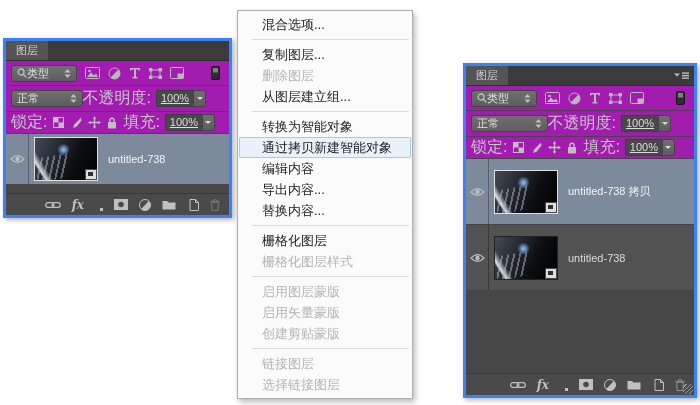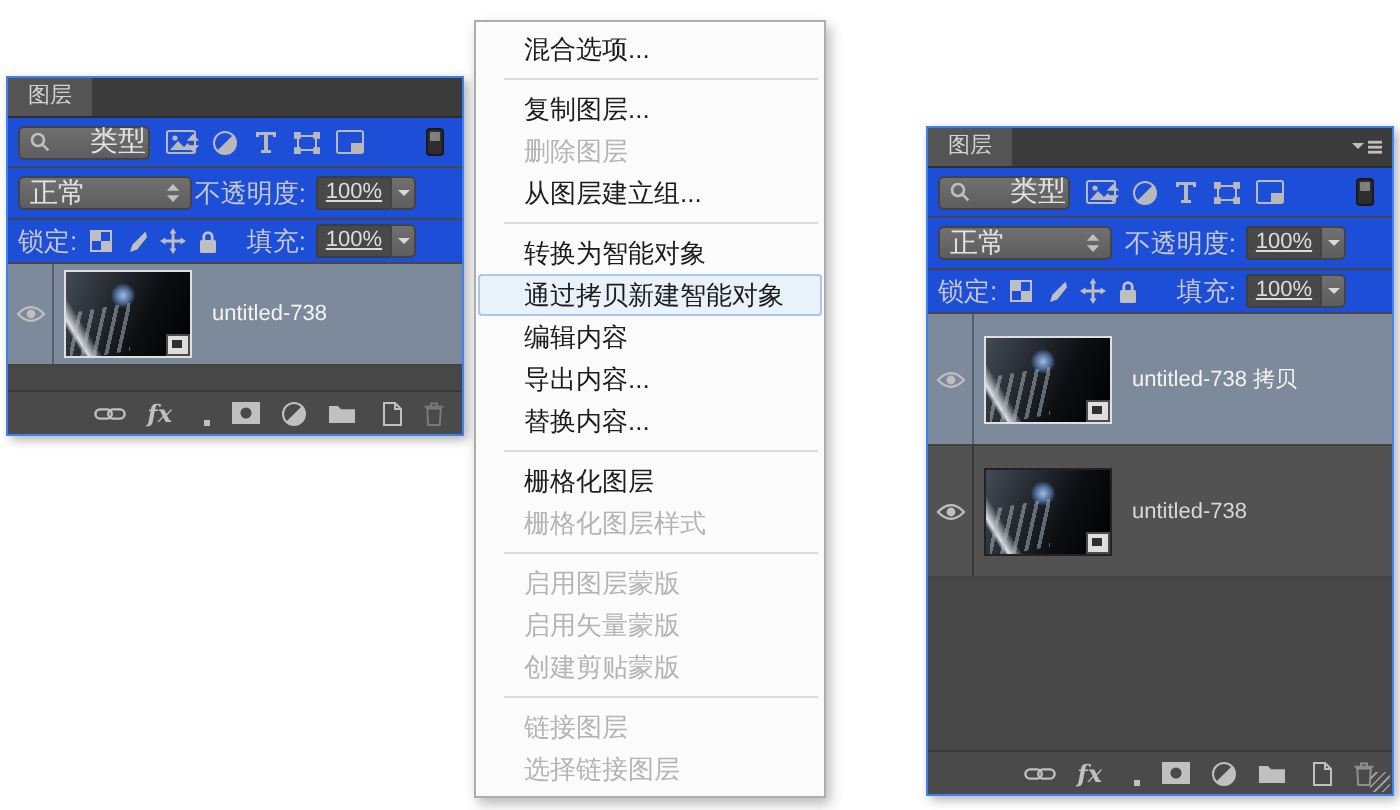--- a/index.html
+++ b/index.html
@@ -1,44 +1,44 @@
 <!DOCTYPE html>
 <html><head>
 <meta charset="utf-8">
 <style>
   *{box-sizing:border-box;margin:0;padding:0;}
   html,body{width:700px;height:405px;}
   body{font-family:"Liberation Sans","DejaVu Sans",sans-serif;background:#fff;}
   .stage{position:relative;width:700px;height:405px;background:#fff;overflow:hidden;}
 
   
-  .ps-panel{position:absolute;background:#1d4ed8;border:1px solid #3b82f6;
+  .ps-panel{position:absolute;background:#a21caf;border:3px solid #3b82f6;
     box-shadow:2px 2px 5px rgba(0,0,0,.30);display:flex;flex-direction:column;}
   #left-panel{left:3px;top:38px;width:229px;height:180px;}
   #right-panel{left:463px;top:63px;width:234px;height:335px;}
 
   .tabbar{flex:0 0 19px;background:#3b3b3b;display:flex;align-items:stretch;border-bottom:1px solid #2e2e2e;}
   .tab{background:#545454;color:#d3d3d3;font-size:11px;line-height:19px;padding:0 10px;}
   .panel-menu{margin-left:auto;align-self:center;margin-right:5px;color:#c3c3c3;display:flex;}
 
   .row{display:flex;align-items:center;padding:0 5px;border-bottom:1px solid #464646;}
   .filter-row{flex:0 0 25px;gap:8px;}
   .blend-row{flex:0 0 26px;}
   .lock-row{flex:0 0 22px;gap:6px;}
 
   .btn{display:flex;align-items:center;background:linear-gradient(#707070,#5d5d5d);
-    border:1px solid #434343;border-radius:3px;height:17px;color:#e3e3e3;font-size:14px;
-    padding:0 5px;gap:20px;}
+    border:1px solid #434343;border-radius:3px;height:17px;color:#e3e3e3;font-size:11px;
+    padding:0 5px;gap:0;}
   .filter-select{width:66px;}
   .blend-select{width:87px;}
   .btn .btn-label{flex:1;white-space:nowrap;}
   .ic{display:inline-flex;align-items:center;justify-content:center;color:#bfbfbf;line-height:0;}
   .fbtn{color:#b9b9b9;}
   .fswitch{margin-left:auto;margin-right:4px;}
-  .lbl{color:#c6c6c6;font-size:13px;white-space:nowrap;}
+  .lbl{color:#c6c6c6;font-size:16px;white-space:nowrap;}
   .valgroup{display:flex;align-items:center;margin-left:auto;margin-right:18px;gap:5px;}
   .valpair{display:flex;align-items:center;}
   .val{display:inline-block;background:#484848;border:1px solid #3d3d3d;border-right:none;
     border-radius:2px 0 0 2px;color:#dddddd;font-size:11px;height:17px;line-height:15px;
     width:37px;text-align:center;text-decoration:underline;}
   .valbtn{width:13px;height:17px;background:linear-gradient(#707070,#5d5d5d);border:1px solid #434343;
     border-radius:0 3px 3px 0;display:flex;align-items:center;justify-content:center;}
   .caret{width:0;height:0;border:3px solid transparent;border-top-color:#dadada;margin-top:3px;}
 
   .layers{flex:1 1 auto;background:#474747;overflow:hidden;}

